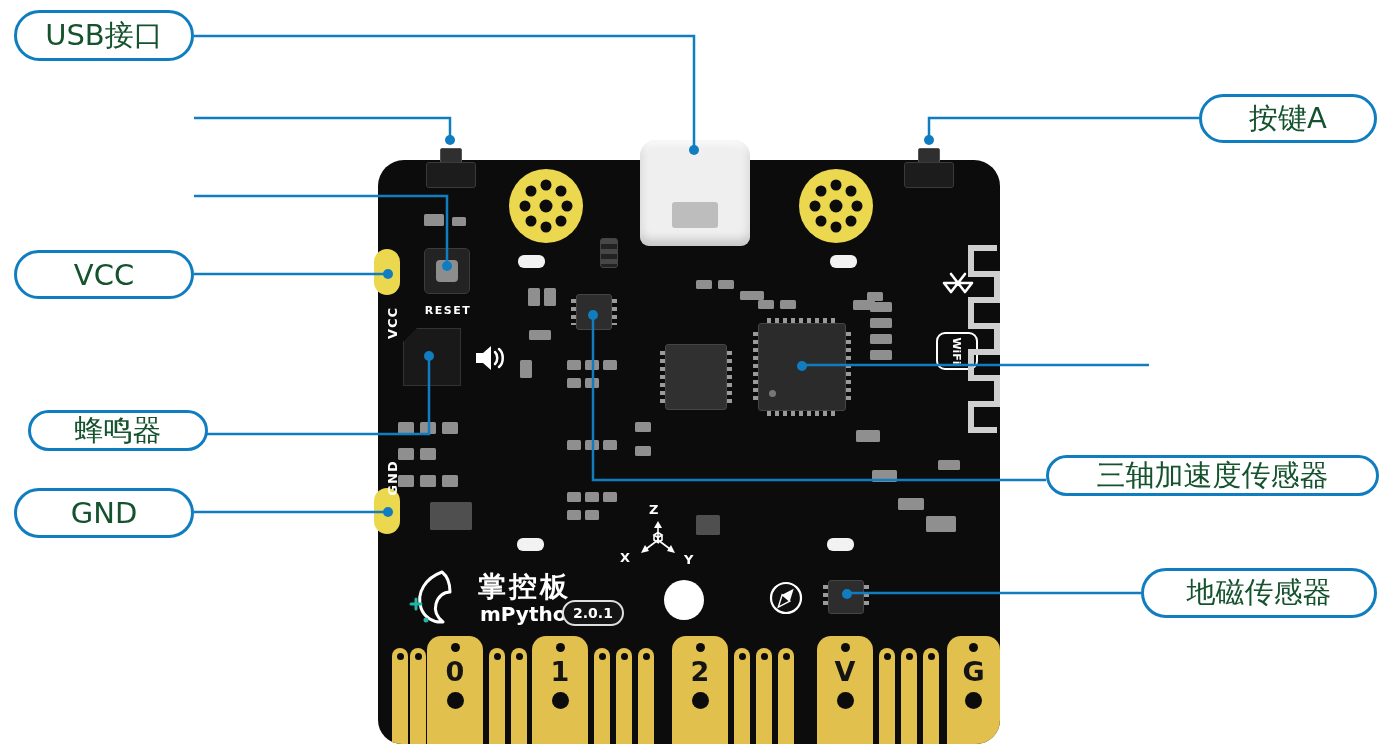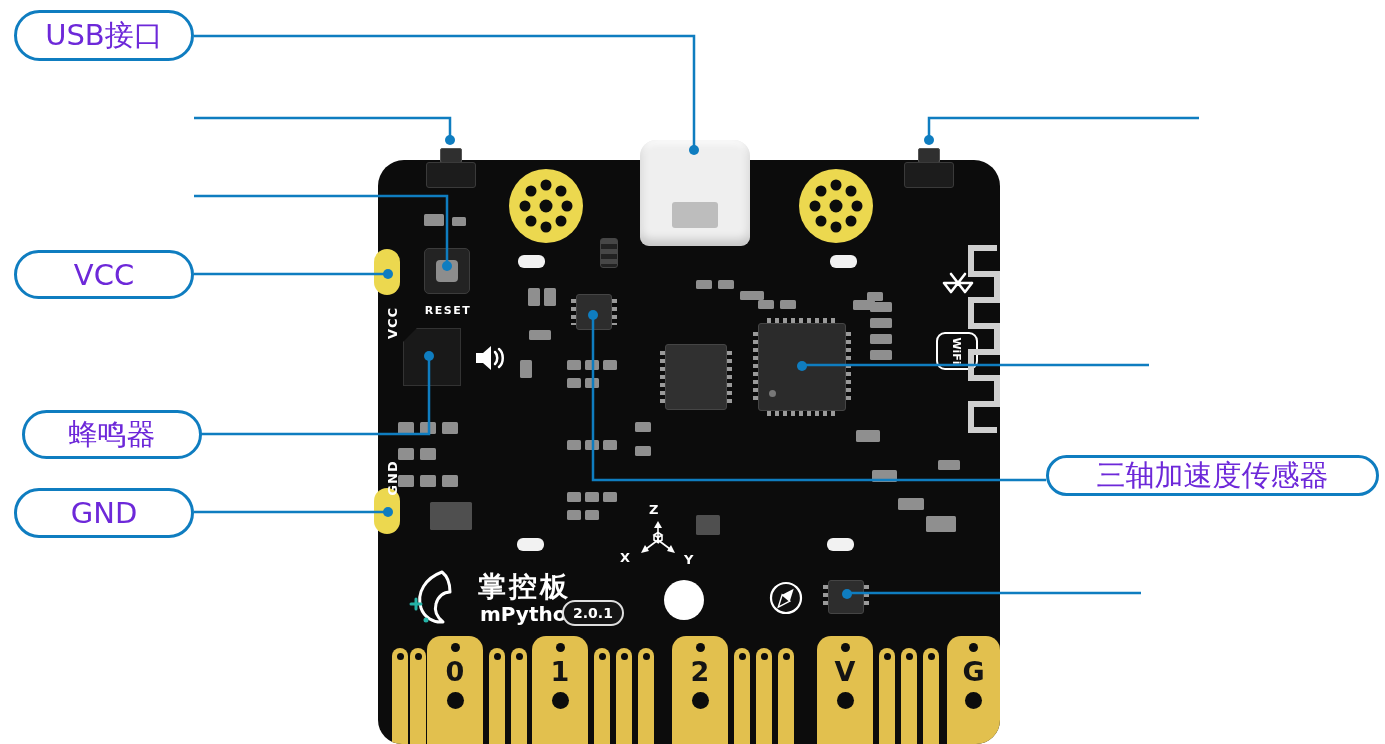--- a/index.html
+++ b/index.html
@@ -2,21 +2,21 @@
 <html><head>
 <meta charset="utf-8">
 <style>
   *{margin:0;padding:0;box-sizing:border-box}
   html,body{background:#fff}
   body{font-family:"DejaVu Sans","Liberation Sans",sans-serif}
   .canvas{position:relative;width:1385px;height:744px;background:#fff;overflow:hidden}
 
   
   .pill{position:absolute;z-index:10;background:#fff;border:3px solid #0f7dc0;border-radius:30px;
-        display:flex;align-items:center;justify-content:center;font-size:29px;color:#6d28d9;white-space:nowrap}
+        display:flex;align-items:center;justify-content:center;font-size:29px;color:#14532d;white-space:nowrap}
 
   
   .lines{position:absolute;left:0;top:0;z-index:6;pointer-events:none}
 
   
   .board{position:absolute;left:378px;top:160px;width:622px;height:584px;background:#0c0c0c;
          border-radius:26px 26px 24px 24px;z-index:1}
   .abs{position:absolute}
 
   .btn-body{position:absolute;width:50px;height:26px;background:#1c1c1c;border:1px solid #3a3a3a;border-radius:3px}
@@ -96,24 +96,26 @@
       <circle cx="388" cy="512" r="5"></circle>
       <circle cx="929" cy="140" r="5"></circle>
       <circle cx="802" cy="366" r="5"></circle>
       <circle cx="593" cy="315" r="5"></circle>
       <circle cx="847" cy="594" r="5"></circle>
     </g>
   </svg>
 
   <div class="pill" style="left:14px;top:10px;width:180px;height:51px">USB接口</div>
   <div class="pill" style="left:14px;top:250px;width:180px;height:49px">VCC</div>
-  <div class="pill" style="left:22px;top:410px;width:180px;height:49px">蜂鸣器</div>
+  <div class="pill" style="left:28px;top:410px;width:180px;height:41px">蜂鸣器</div>
   <div class="pill" style="left:14px;top:488px;width:180px;height:50px">GND</div>
 
+  <div class="pill" style="left:1199px;top:94px;width:178px;height:49px">按键A</div>
   <div class="pill" style="left:1046px;top:455px;width:333px;height:41px">三轴加速度传感器</div>
+  <div class="pill" style="left:1141px;top:568px;width:236px;height:50px">地磁传感器</div>
 
   <div class="board">
 
     <div class="btn-cap" style="left:62px;top:-12px"></div>
     <div class="btn-body" style="left:48px;top:2px"></div>
     <div class="btn-cap" style="left:540px;top:-12px"></div>
     <div class="btn-body" style="left:526px;top:2px"></div>
 
     <div class="usb">
       <div class="usb-tongue"></div>

